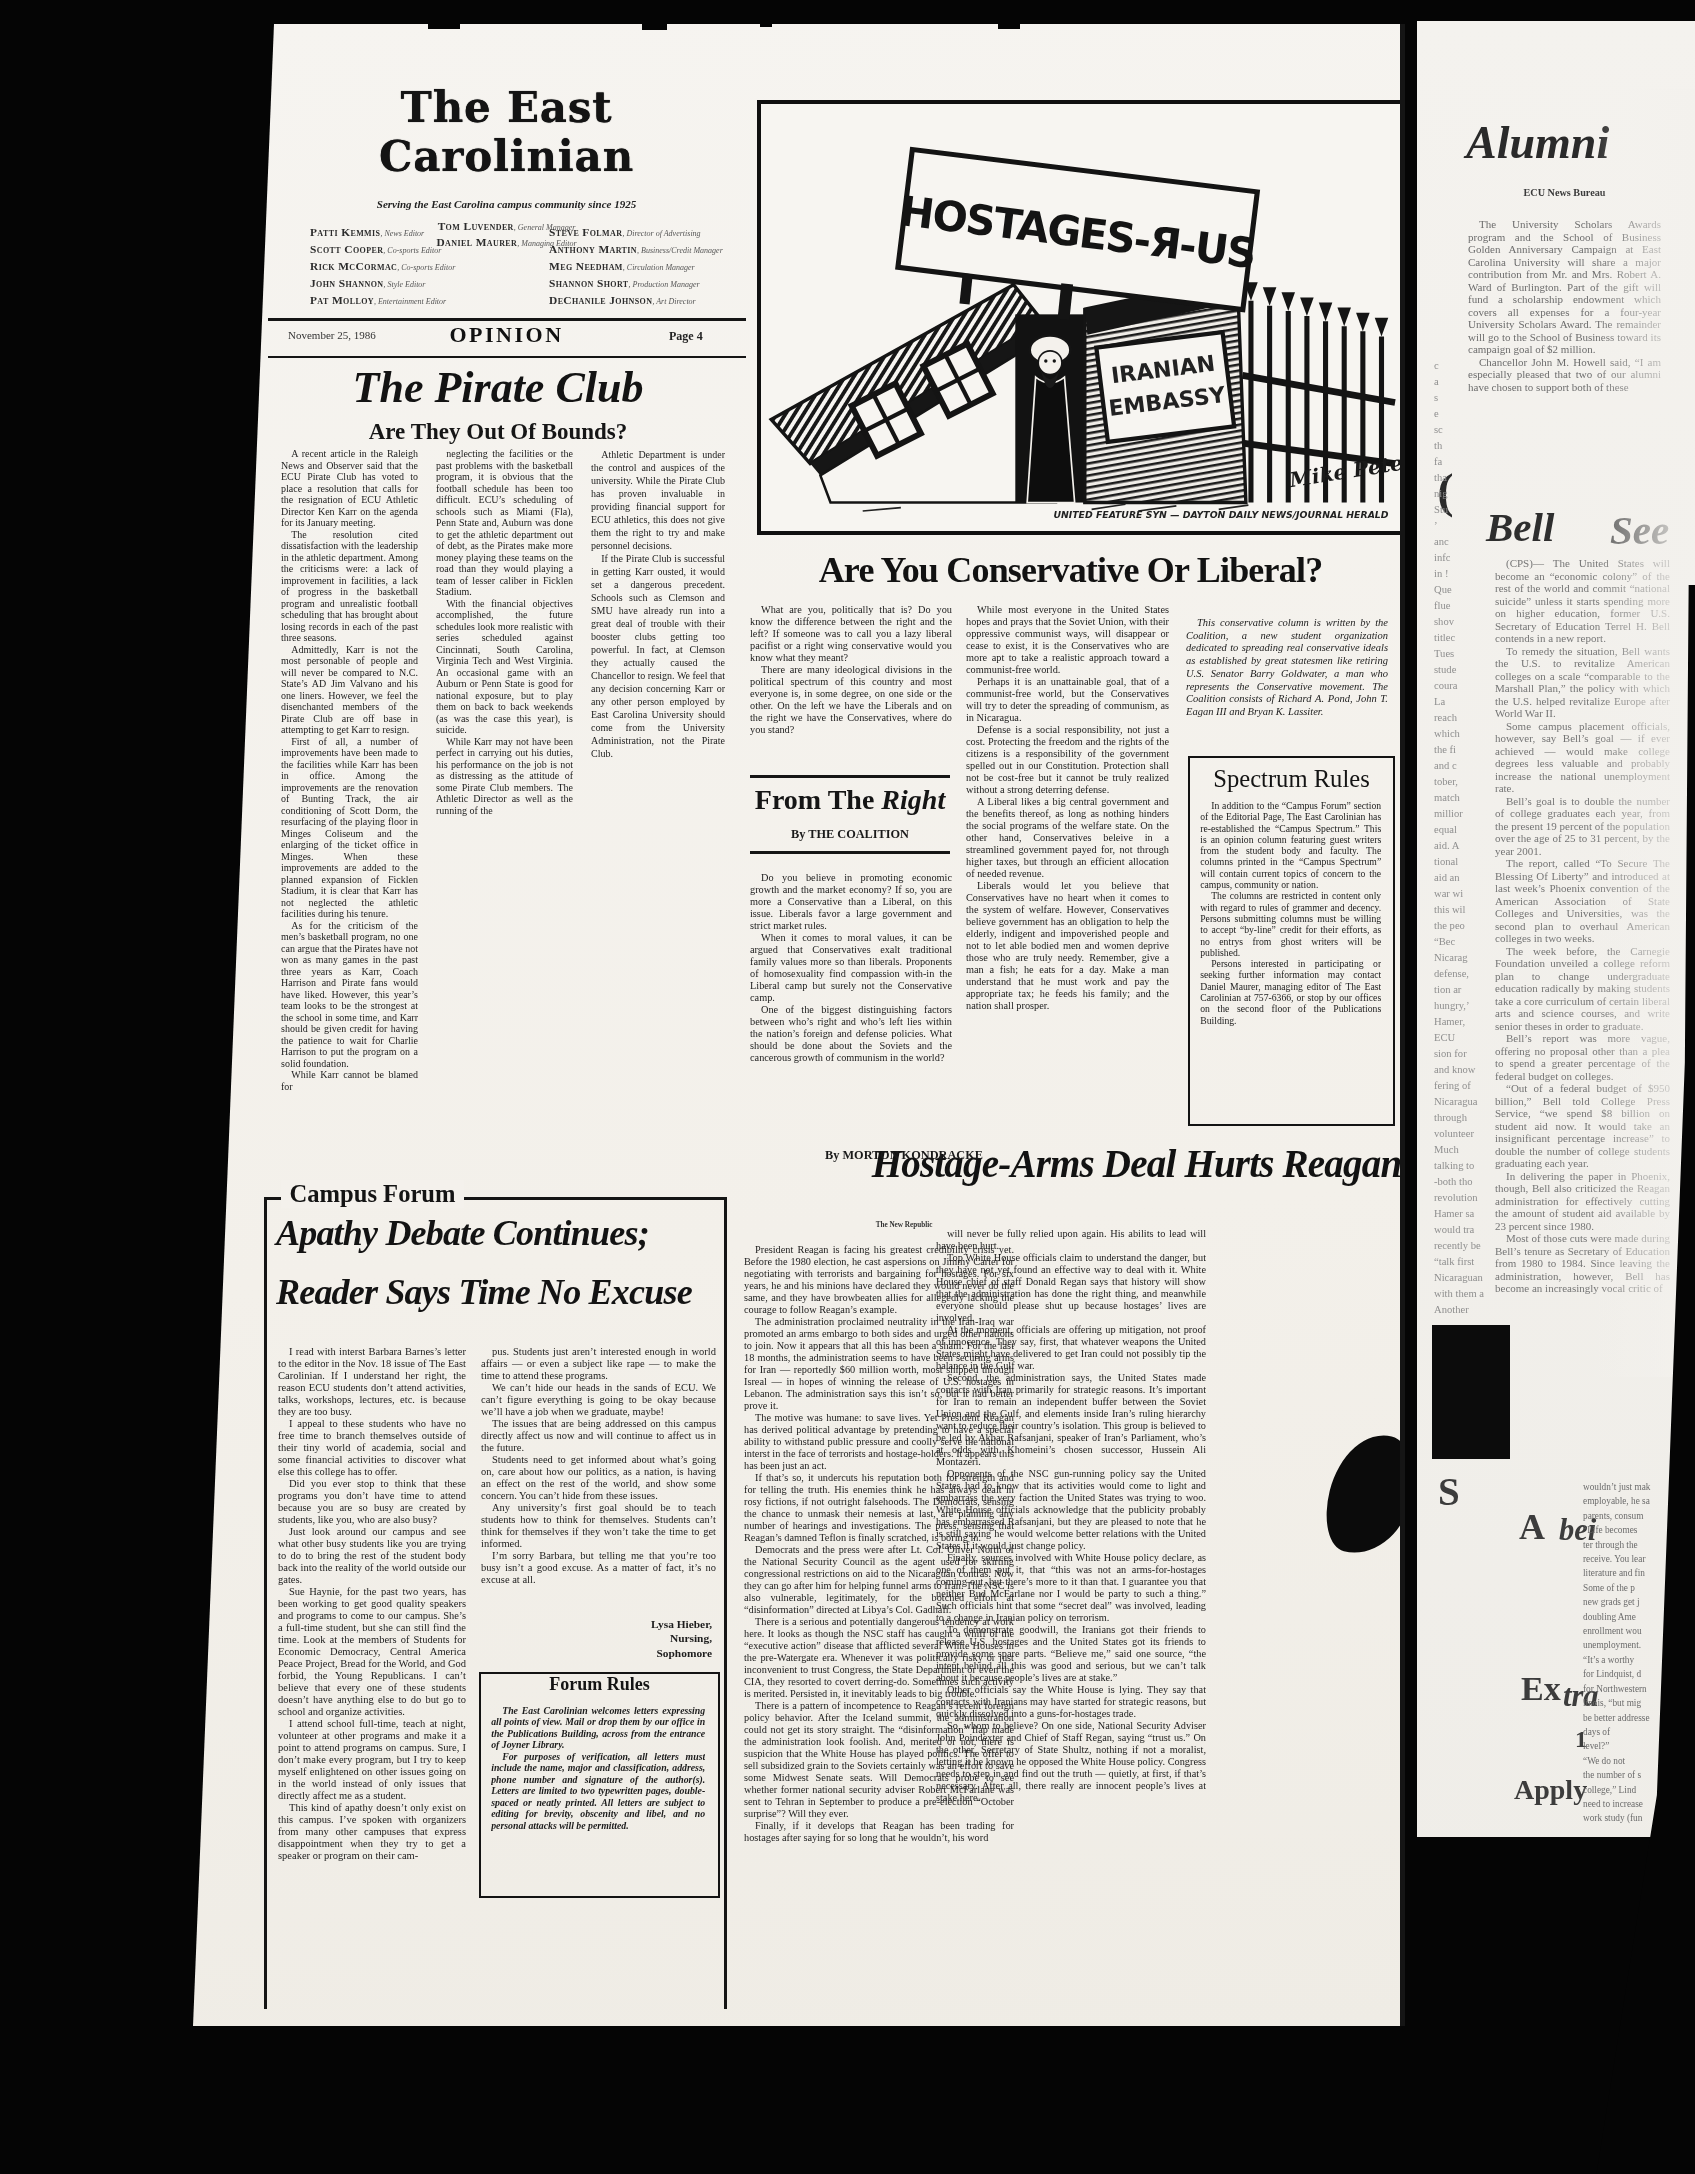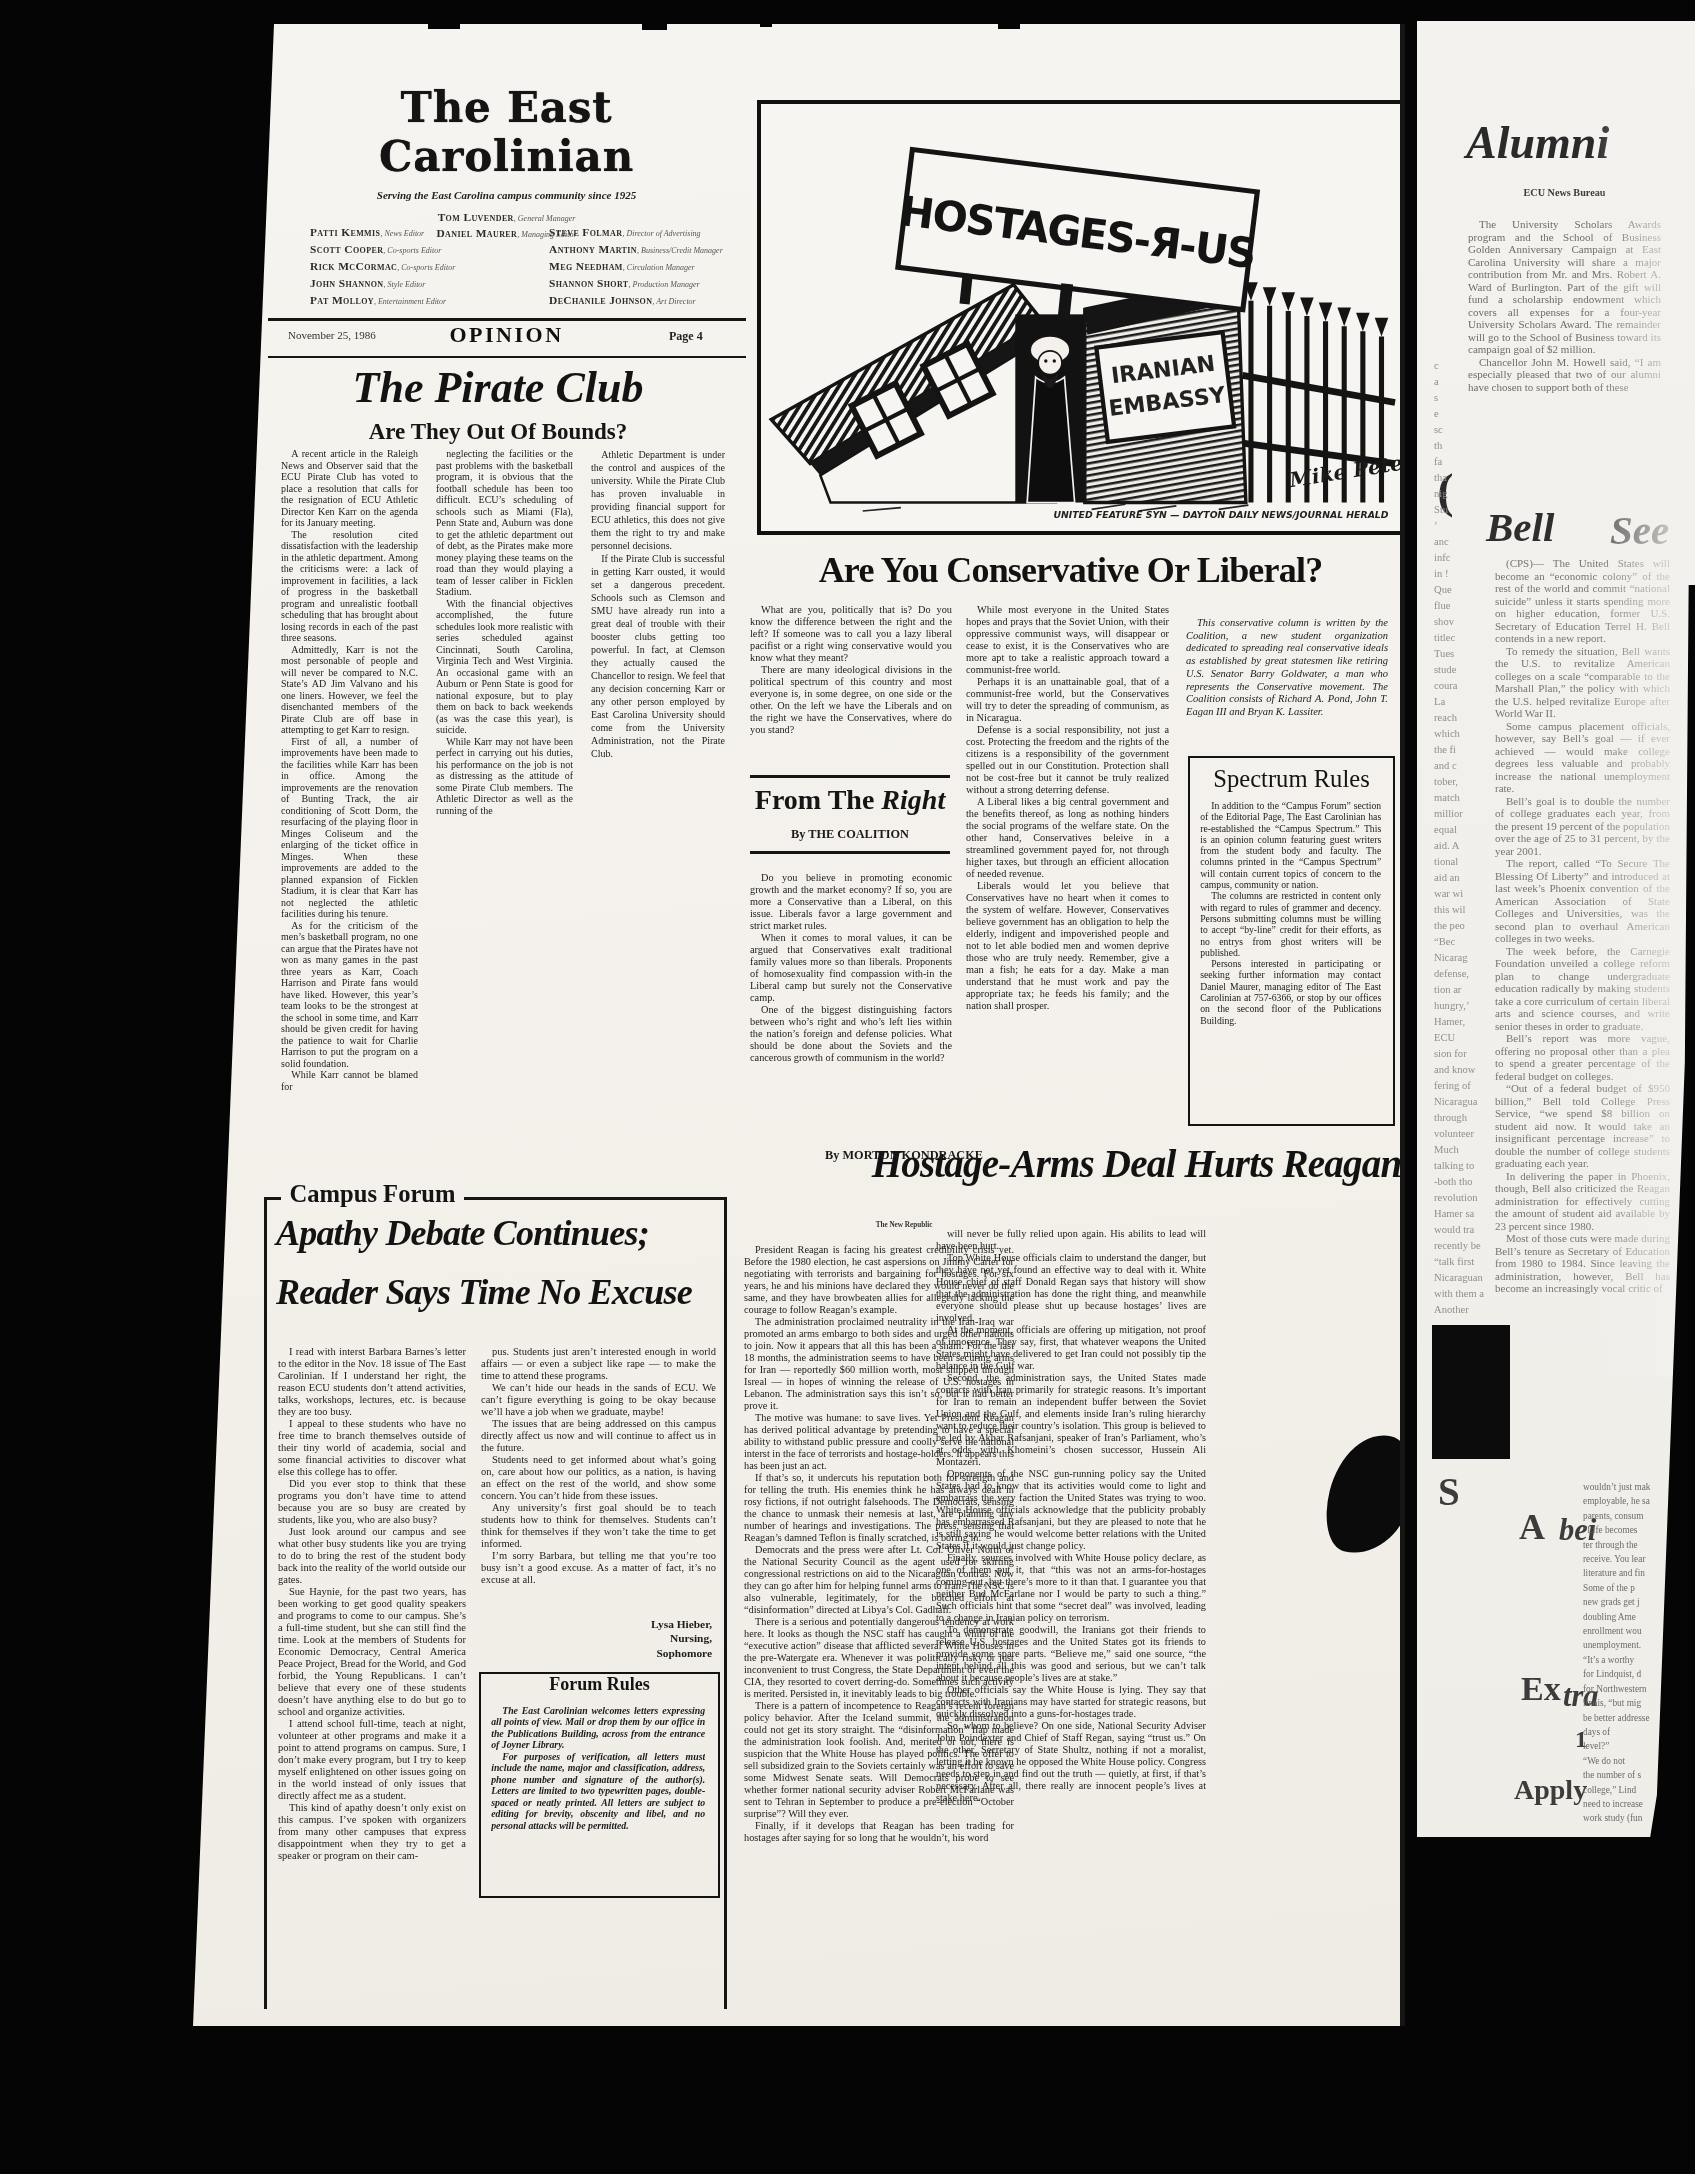--- a/index.html
+++ b/index.html
@@ -72,21 +72,21 @@
 </style>
 </head>
 <body>
 
 <div id="canvas">
 
   <div class="page-main">
 
     <div class="abs" style="left:76px;top:59px;width:475px;">
       <div class="ctr nameplate">The East Carolinian</div>
-      <div class="ctr tagline" style="margin-top:8px;">Serving the East Carolina campus community since 1925</div>
+      <div class="ctr tagline" style="margin-top:17px;">Serving the East Carolina campus community since 1925</div>
       <div class="ctr" style="margin-top:6.8px;">
         <span class="staff-name">Tom Luvender</span><span class="staff-role">, </span><span class="staff-role">General Manager</span>
       </div>
       <div class="ctr">
         <span class="staff-name">Daniel Maurer</span><span class="staff-role">, </span><span class="staff-role">Managing Editor</span>
       </div>
     </div>
 
     <div class="abs" style="left:117px;top:200px;width:220px;">
       <div class="staff-row"><span class="staff-name">Patti Kemmis</span><span class="staff-role">, </span><span class="staff-role">News Editor</span></div>

